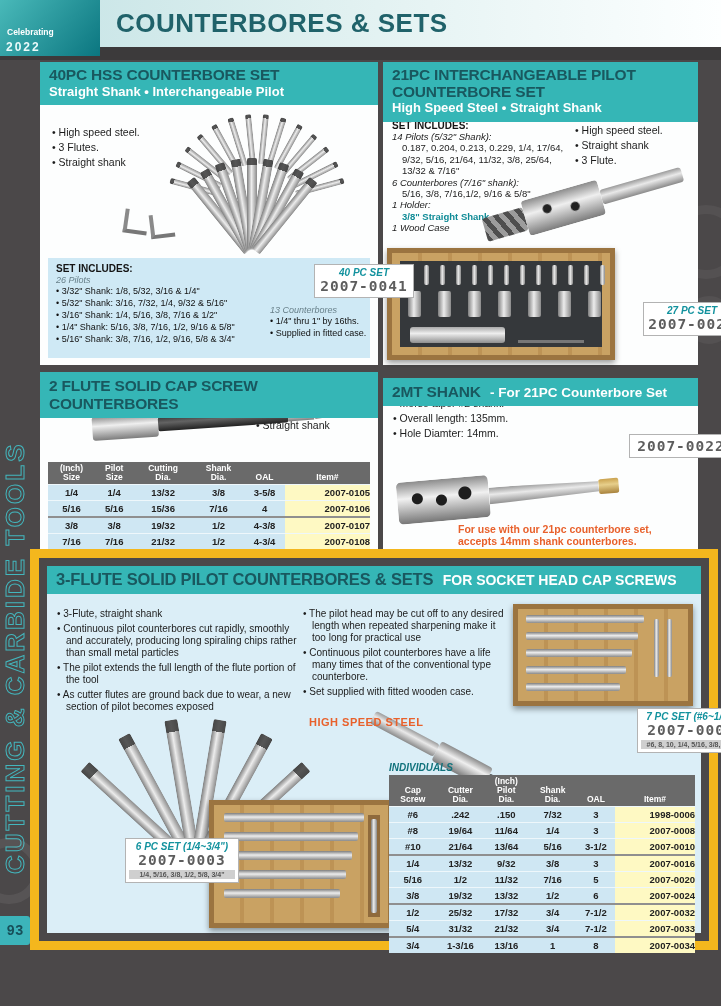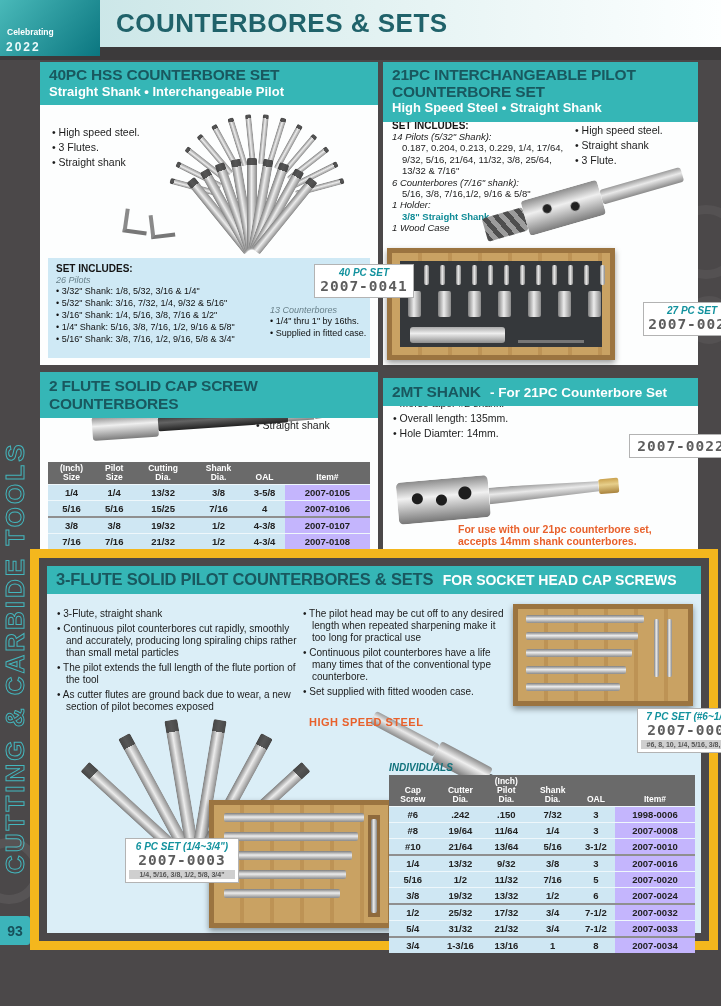--- a/index.html
+++ b/index.html
@@ -20,21 +20,21 @@
              color:#eafafa; letter-spacing:2px; }
 
   
   .sidebar-text { position:absolute; left:0; top:408px; width:34px; height:500px;
                   writing-mode:vertical-rl; transform:rotate(180deg);
                   font-size:26px; font-weight:bold; letter-spacing:3px;
                   color:transparent; -webkit-text-stroke:1px #43b6bd; text-align:center; }
   @supports not (-webkit-text-stroke:1px red) { .sidebar-text { color:#43b6bd; } }
   .page-badge { position:absolute; left:0; top:916px; width:30px; height:29px; background:#3cb4ba;
                 color:#17505a; font-weight:bold; font-size:14px; display:flex; align-items:center;
-                justify-content:center; border-radius:0 3px 3px 0; z-index:5; }
+                justify-content:center; border-radius:0 3px 3px 0; z-index:5;font-family:Liberation Mono, monospace; }
   .gear { position:absolute; border-radius:50%; border:9px solid rgba(255,255,255,.05); }
   .gear.g1 { right:-22px; top:205px; width:74px; height:74px; }
   .gear.g2 { right:-12px; top:296px; width:48px; height:48px; }
   .gear.g3 { left:-24px; top:838px; width:66px; height:66px; border-color:rgba(255,255,255,.07); }
 
   
   .card { position:absolute; background:#fdfefe; }
   .card40  { left:40px;  top:62px;  width:338px; height:303px; }
   .card21  { left:383px; top:62px;  width:315px; height:303px; }
   .card2f  { left:40px;  top:372px; width:338px; height:181px; }
@@ -105,21 +105,21 @@
                 background:linear-gradient(180deg,#a9a9a9,#eee 40%,#8f8f8f); }
   .hexkey21 { position:absolute; left:118px; top:74px; width:66px; height:8px; border-bottom:3px solid #777; }
   .ib21 { position:absolute; left:212px; top:240px; width:98px; z-index:3; }
 
   
   .tbl table { width:100%; border-collapse:collapse; table-layout:auto; }
   .tbl th { background:#6a6a6a; color:#fff; font-size:8.5px; font-weight:bold; line-height:1.06;
             padding:2px 1px; white-space:pre-line; text-align:center; vertical-align:bottom; }
   .tbl td { background:#cfe7f3; font-size:9.5px; font-weight:bold; color:#222; text-align:center;
             padding:2px 0; border-top:1.5px solid #eef7fb; white-space:nowrap; }
-  .tbl td:last-child { background:#c4b5fd; }
+  .tbl td:last-child { background:#fef9c3;text-align:right; }
   .tbl tr.group-start td { border-top:2px solid #8f8f8f; }
 
   
   .b2f { position:absolute; left:216px; top:32px; width:118px; }
   .tool2f { position:absolute; left:52px; top:36px; width:260px; transform:rotate(-4deg); }
   .s1 { width:66px; height:24px; border-radius:3px; background:linear-gradient(180deg,#8b8b8b,#efefef 40%,#7c7c7c); }
   .s2 { width:130px; height:14px; border-radius:2px; background:linear-gradient(180deg,#3a3a3a,#636363 40%,#222); }
   .s3 { width:26px; height:12px; background:linear-gradient(180deg,#8b8b8b,#efefef 40%,#7c7c7c); }
   .s4 { width:16px; height:9px; background:#2e2e2e; border-radius:2px; }
   .orange { font-weight:bold; color:#e8612c; }
@@ -334,21 +334,21 @@
               <td>1/4</td>
               <td>1/4</td>
               <td>13/32</td>
               <td>3/8</td>
               <td>3-5/8</td>
               <td>2007-0105</td>
             </tr>
             <tr>
               <td>5/16</td>
               <td>5/16</td>
-              <td>15/25</td>
+              <td>15/36</td>
               <td>7/16</td>
               <td>4</td>
               <td>2007-0106</td>
             </tr>
             <tr class="group-start">
               <td>3/8</td>
               <td>3/8</td>
               <td>19/32</td>
               <td>1/2</td>
               <td>4-3/8</td>

